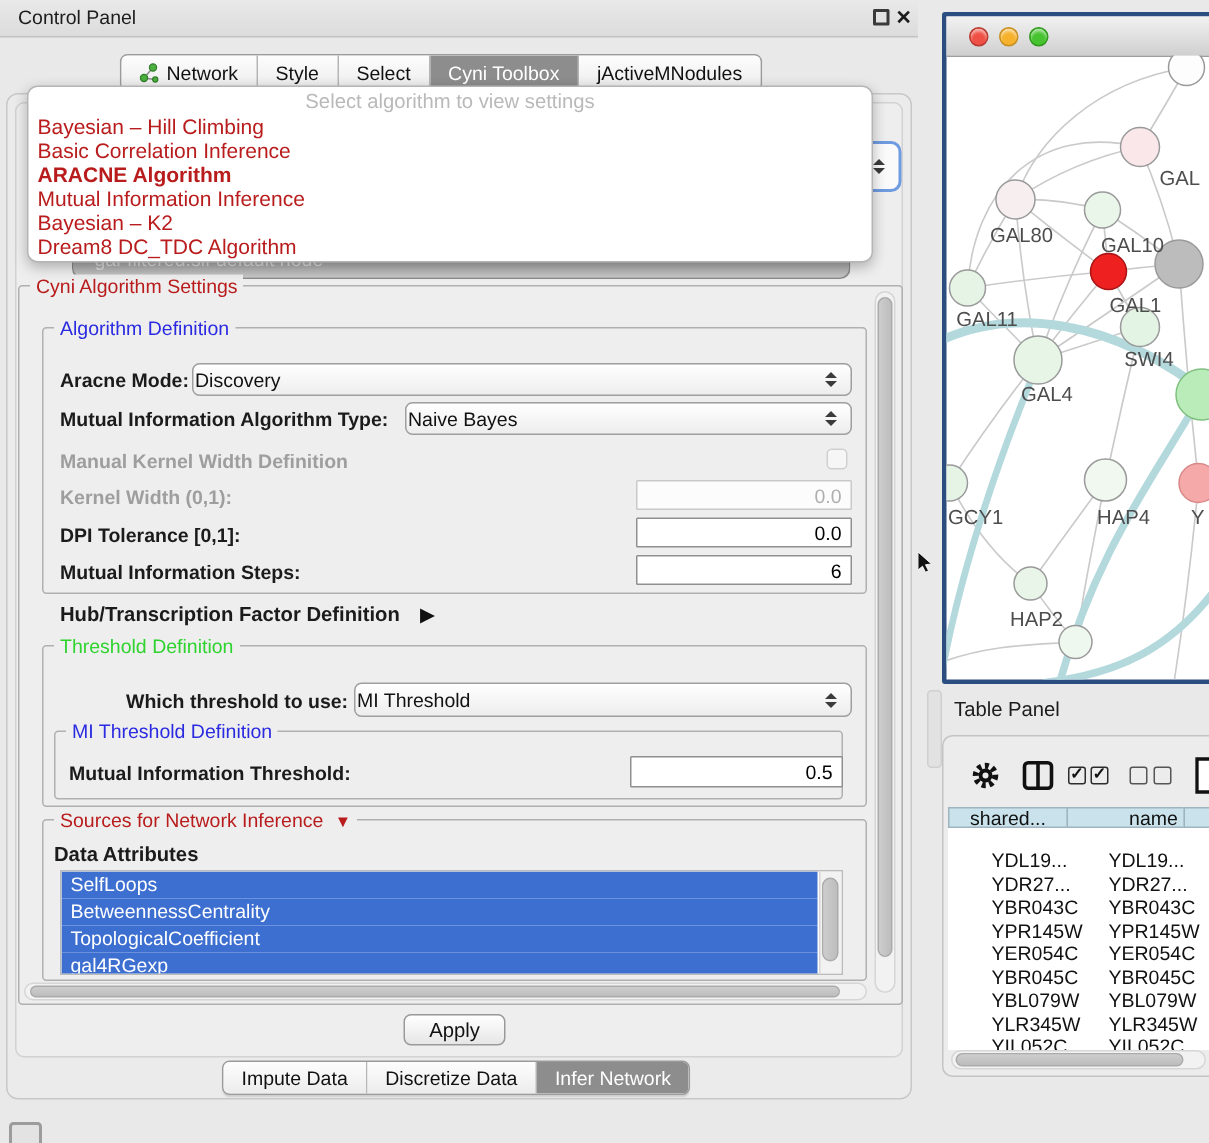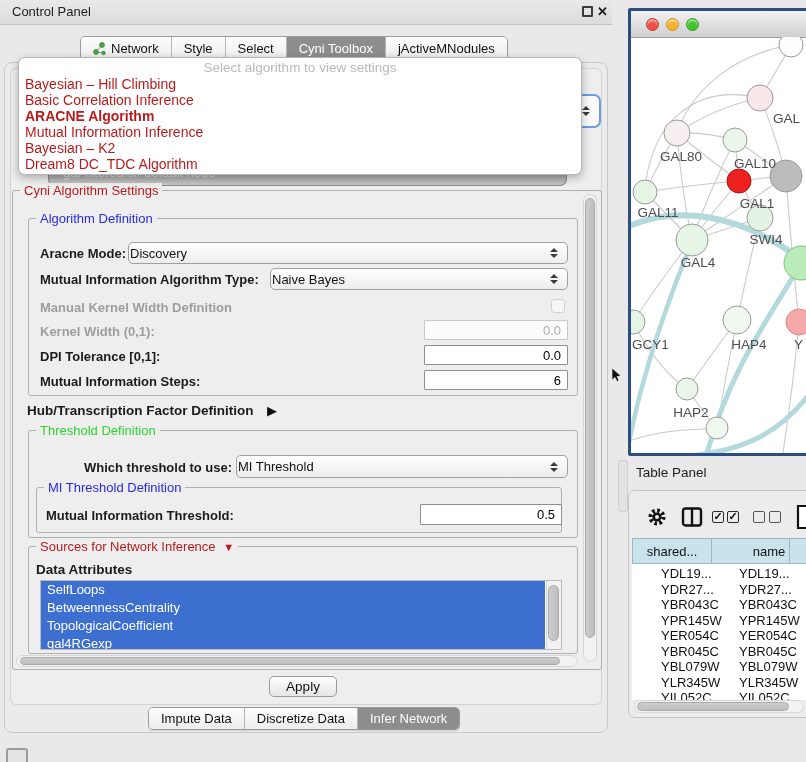--- a/index.html
+++ b/index.html
@@ -44,21 +44,21 @@
          border:1px solid #b5b5b5;border-radius:7px;box-shadow:0 3px 9px rgba(0,0,0,.28);z-index:50;}
   .popup .ph{position:absolute;left:0;right:0;top:2px;height:16px;text-align:center;
              color:#b9b9b9;font-size:13.5px;}
   .pitem{position:absolute;left:6px;right:6px;height:16px;font-size:14px;color:#b91c1c;
          white-space:nowrap;line-height:16px;}
   .pitem.bold{font-weight:bold;}
   
   .listitem{height:18px;line-height:18px;font-size:13px;color:#fff;background:#3d6fd1;
             padding-left:6px;white-space:nowrap;}
   
-  .th{position:absolute;top:0;height:26px;background:#c9e2ec;border:1px solid #9fb4bf;
+  .th{position:absolute;top:0;height:14px;background:#c9e2ec;border:1px solid #9fb4bf;
       box-sizing:border-box;font-size:13px;color:#111;display:flex;align-items:center;justify-content:center;}
   .trow{position:absolute;left:0;height:15.5px;width:100%;margin-left:23px;}
   .td{position:absolute;top:0;height:15.5px;line-height:15.5px;font-size:13px;color:#111;
       white-space:nowrap;overflow:hidden;}
   
   .light{position:absolute;top:7px;width:13px;height:13px;border-radius:50%;box-sizing:border-box;
          box-shadow:inset 0 2px 2px rgba(255,255,255,.55);}
   .chk{display:inline-block;width:12px;height:12px;border:1.5px solid #2c2c2c;border-radius:2px;
        box-sizing:border-box;font-size:11px;line-height:9px;text-align:center;font-weight:bold;color:#111;}
 </style>
@@ -145,21 +145,21 @@
 
   <span class="lbl dis" style="left:40px;top:324px;">Kernel Width (0,1):</span>
   <input class="field dis" readonly="" style="left: 424px; top: 320px; width: 144px;" value="0.0">
 
   <span class="lbl" style="left:40px;top:349px;">DPI Tolerance [0,1]:</span>
   <input class="field" readonly="" style="left: 424px; top: 345px; width: 144px;" value="0.0">
 
   <span class="lbl" style="left:40px;top:374px;">Mutual Information Steps:</span>
   <input class="field" readonly="" style="left: 424px; top: 370px; width: 144px;" value="6">
 
-  <div class="abs" style="left:27px;top:401px;height:18px;">
+  <div class="abs" style="left:40px;top:401px;height:18px;">
     <span class="lbl" style="position:static;font-size:13.5px;">Hub/Transcription Factor Definition</span>
     <span style="font-size:13px;color:#111;margin-left:9px;">▶</span>
   </div>
 
   <div class="gbox" style="left:28px;top:430px;width:548px;height:106px;"></div>
   <span class="gtitle" style="left:36px;top:423px;color:#2fd32f;">Threshold Definition</span>
 
   <span class="lbl" style="left:84px;top:460px;">Which threshold to use:</span>
   <div class="combo" style="left:236px;top:455px;width:332px;height:23px;">
     <span class="val">MI Threshold</span>

